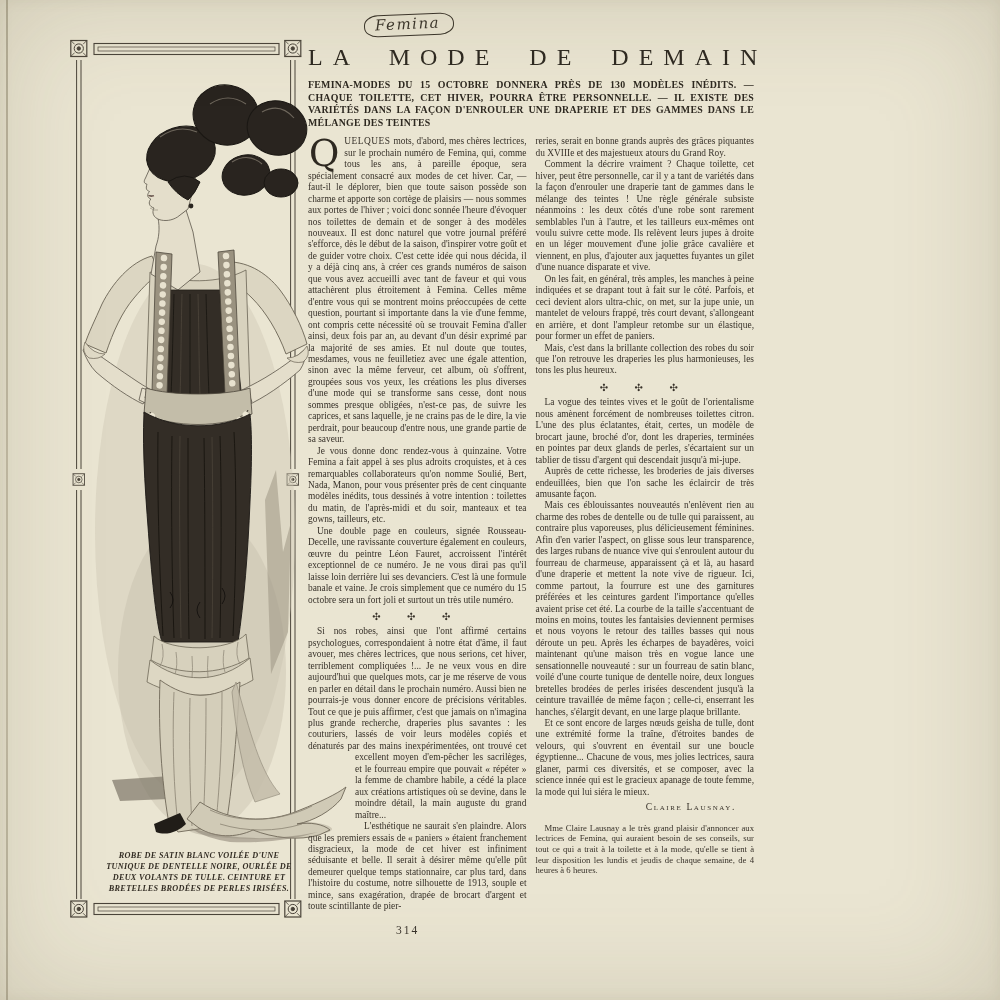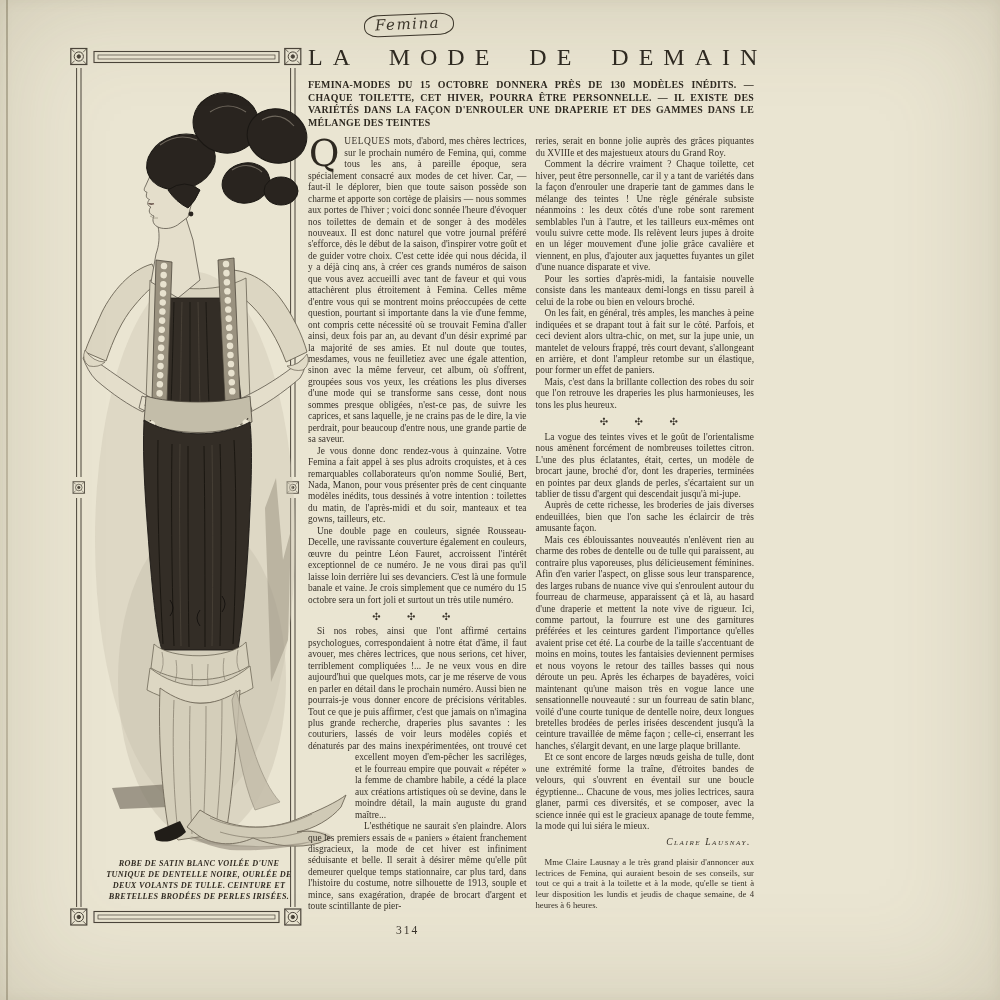--- a/index.html
+++ b/index.html
@@ -9,21 +9,21 @@
         background:linear-gradient(#9d957e,#b9b19a 60%,#a29a83);opacity:.65;}
   #page::after{content:"";position:absolute;inset:0;pointer-events:none;
         box-shadow:inset 0 0 110px rgba(104,94,66,.20), inset 0 0 14px rgba(104,94,66,.10);}
 
   .logo{position:absolute;left:364px;top:14px;transform:rotate(-2.5deg);
         border:1.5px solid #3a342a;border-radius:14px/10px;padding:0 13px 2px 10px;
         font-family:"DejaVu Serif",serif;font-style:italic;font-size:15px;
         letter-spacing:1.5px;color:#3a342a;}
   .folio{position:absolute;left:396px;top:924px;font-size:11.5px;letter-spacing:2px;color:#38322a;}
 
-  .illustration{position:absolute;left:50px;top:40px;width:300px;height:890px;}
+  .illustration{position:absolute;left:50px;top:32px;width:300px;height:890px;}
   .illustration svg{position:absolute;left:0;top:0;}
   .caption{position:absolute;left:54px;top:818px;width:190px;text-align:center;
         font-style:italic;font-weight:bold;font-size:8.2px;line-height:11px;
         letter-spacing:.3px;color:#332d24;}
 
   .textblock{position:absolute;left:308px;top:44px;width:446px;}
   h1.title{margin:0 0 9px 0;font-weight:normal;font-size:24px;line-height:26px;
         letter-spacing:10px;word-spacing:14px;text-align:right;white-space:nowrap;
         color:#2e2921;}
   .subtitle{font-weight:bold;font-size:9.9px;line-height:12.6px;letter-spacing:.25px;
@@ -31,21 +31,21 @@
   .cols{display:flex;gap:9px;margin-top:7px;height:824px;overflow:hidden;}
   .col{width:218.5px;text-align:justify;font-size:9.4px;line-height:11.45px;color:#38322a;}
   .col p{margin:0;text-indent:9px;}
   .col p.noindent{text-indent:0;}
   .dropcap{float:left;font-family:"DejaVu Serif",serif;font-size:37px;line-height:29px;
         padding:3px 5px 0 1px;color:#2e2921;}
   .lead{letter-spacing:.5px;}
   .fleuron{text-align:center;font-size:10px;letter-spacing:12px;margin:5px 0 4px;color:#38322a;}
   .train-spacer{float:left;width:47px;height:70px;}
   .signature{text-align:right;font-variant:small-caps;letter-spacing:1.6px;
-        font-size:9.6px;margin:3px 3px 0 0;font-style:italic;}
+        font-size:9.6px;margin:3px 18px 0 0;}
   .note{font-size:8.7px;line-height:10.7px;margin-top:10px !important;}
 </style>
 </head>
 <body>
 
 <div id="page">
 
   <div class="logo">
     <span>Femina</span>
   </div>
@@ -175,23 +175,22 @@
       <div class="col">
         <p class="noindent"><span class="dropcap">Q</span><span class="lead">UELQUES </span><span>mots, d'abord, mes chères lectrices, sur le prochain numéro de Femina, qui, comme tous les ans, à pareille époque, sera spécialement consacré aux modes de cet hiver. Car, — faut-il le déplorer, bien que toute saison possède son charme et apporte son cortège de plaisirs — nous sommes aux portes de l'hiver ; voici donc sonnée l'heure d'évoquer nos toilettes de demain et de songer à des modèles nouveaux. Il est donc naturel que votre journal préféré s'efforce, dès le début de la saison, d'inspirer votre goût et de guider votre choix. C'est cette idée qui nous décida, il y a déjà cinq ans, à créer ces grands numéros de saison que vous avez accueilli avec tant de faveur et qui vous attachèrent plus étroitement à Femina. Celles même d'entre vous qui se montrent moins préoccupées de cette question, pourtant si importante dans la vie d'une femme, ont compris cette nécessité où se trouvait Femina d'aller ainsi, deux fois par an, au devant d'un désir exprimé par la majorité de ses amies. Et nul doute que toutes, mesdames, vous ne feuilletiez avec une égale attention, sinon avec la même ferveur, cet album, où s'offrent, groupées sous vos yeux, les créations les plus diverses d'une mode qui se transforme sans cesse, dont nous sommes presque obligées, n'est-ce pas, de suivre les caprices, et sans laquelle, je ne crains pas de le dire, la vie perdrait, pour beaucoup d'entre nous, une grande partie de sa saveur.</span></p>
         <p>Je vous donne donc rendez-vous à quinzaine. Votre Femina a fait appel à ses plus adroits croquistes, et à ces remarquables collaborateurs qu'on nomme Soulié, Bert, Nada, Manon, pour vous présenter près de cent cinquante modèles inédits, tous dessinés à votre intention : toilettes du matin, de l'après-midi et du soir, manteaux et tea gowns, tailleurs, etc.</p>
         <p>Une double page en couleurs, signée Rousseau-Decelle, une ravissante couverture également en couleurs, œuvre du peintre Léon Fauret, accroissent l'intérêt exceptionnel de ce numéro. Je ne vous dirai pas qu'il laisse loin derrière lui ses devanciers. C'est là une formule banale et vaine. Je crois simplement que ce numéro du 15 octobre sera un fort joli et surtout un très utile numéro.</p>
         <div class="fleuron">✣ ✣ ✣</div>
         <p><span>Si nos robes, ainsi que l'ont affirmé certains psychologues, correspondaient à notre état d'âme, il faut avouer, mes chères lectrices, que nous serions, cet hiver, terriblement compliquées !... Je ne veux vous en dire aujourd'hui que quelques mots, car je me réserve de vous en parler en détail dans le prochain numéro. Aussi bien ne pourrais-je vous donner encore de précisions véritables. Tout ce que je puis affirmer, c'est que jamais on n'imagina plus grande recherche, draperies plus savantes : les couturiers, lassés de voir leurs modèles copiés et dénaturés par des mains inexpérimentées, ont trouvé cet excellent moyen d'em-</span><span class="train-spacer"></span><span>pêcher les sacrilèges, et le fourreau empire que pouvait « répéter » la femme de chambre habile, a cédé la place aux créations artistiques où se devine, dans le moindre détail, la main auguste du grand maître...</span></p>
         <p>L'esthétique ne saurait s'en plaindre. Alors que les premiers essais de « paniers » étaient franchement disgracieux, la mode de cet hiver est infiniment séduisante et belle. Il serait à désirer même qu'elle pût demeurer quelque temps stationnaire, car plus tard, dans l'histoire du costume, notre silhouette de 1913, souple et mince, sans exagération, drapée de brocart d'argent et toute scintillante de pier-</p>
       </div>
 
       <div class="col">
-        <p class="noindent">reries, serait en bonne jolie auprès des grâces piquantes du XVIIIe et des majestueux atours du Grand Roy.</p>
+        <p class="noindent">reries, serait en bonne grands auprès des grâces piquantes du XVIIIe et des majestueux atours du Grand Roy.</p>
         <p>Comment la décrire vraiment ? Chaque toilette, cet hiver, peut être personnelle, car il y a tant de variétés dans la façon d'enrouler une draperie tant de gammes dans le mélange des teintes ! Une règle générale subsiste néanmoins : les deux côtés d'une robe sont rarement semblables l'un à l'autre, et les tailleurs eux-mêmes ont voulu suivre cette mode. Ils relèvent leurs jupes à droite en un léger mouvement d'une jolie grâce cavalière et viennent, en plus, d'ajouter aux jaquettes fuyantes un gilet d'une nuance disparate et vive.</p>
-        <p>Pour les sorties d'après-midi, la fantaisie nouvelle consiste dans les manteaux demi-longs en tissu pareil à celui de la robe ou bien en velours broché.</p>
         <p>On les fait, en général, très amples, les manches à peine indiquées et se drapant tout à fait sur le côté. Parfois, et ceci devient alors ultra-chic, on met, sur la jupe unie, un mantelet de velours frappé, très court devant, s'allongeant en arrière, et dont l'ampleur retombe sur un élastique, pour former un effet de paniers.</p>
         <p>Mais, c'est dans la brillante collection des robes du soir que l'on retrouve les draperies les plus harmonieuses, les tons les plus heureux.</p>
         <div class="fleuron">✣ ✣ ✣</div>
         <p>La vogue des teintes vives et le goût de l'orientalisme nous amènent forcément de nombreuses toilettes citron. L'une des plus éclatantes, était, certes, un modèle de brocart jaune, broché d'or, dont les draperies, terminées en pointes par deux glands de perles, s'écartaient sur un tablier de tissu d'argent qui descendait jusqu'à mi-jupe.</p>
         <p>Auprès de cette richesse, les broderies de jais diverses endeuillées, bien que l'on sache les éclaircir de très amusante façon.</p>
         <p>Mais ces éblouissantes nouveautés n'enlèvent rien au charme des robes de dentelle ou de tulle qui paraissent, au contraire plus vaporeuses, plus délicieusement féminines. Afin d'en varier l'aspect, on glisse sous leur transparence, des larges rubans de nuance vive qui s'enroulent autour du fourreau de charmeuse, apparaissent çà et là, au hasard d'une draperie et mettent la note vive de rigueur. Ici, comme partout, la fourrure est une des garnitures préférées et les ceintures gardent l'importance qu'elles avaient prise cet été. La courbe de la taille s'accentuant de moins en moins, toutes les fantaisies deviennent permises et nous voyons le retour des tailles basses qui nous déroute un peu. Après les écharpes de bayadères, voici maintenant qu'une maison très en vogue lance une sensationnelle nouveauté : sur un fourreau de satin blanc, voilé d'une courte tunique de dentelle noire, deux longues bretelles brodées de perles irisées descendent jusqu'à la ceinture travaillée de même façon ; celle-ci, enserrant les hanches, s'élargit devant, en une large plaque brillante.</p>
         <p>Et ce sont encore de larges nœuds geisha de tulle, dont une extrémité forme la traîne, d'étroites bandes de velours, qui s'ouvrent en éventail sur une boucle égyptienne... Chacune de vous, mes jolies lectrices, saura glaner, parmi ces diversités, et se composer, avec la science innée qui est le gracieux apanage de toute femme, la mode qui lui siéra le mieux.</p>
         <div class="signature">Claire Lausnay.</div>
         <p class="note">Mme Claire Lausnay a le très grand plaisir d'annoncer aux lectrices de Femina, qui auraient besoin de ses conseils, sur tout ce qui a trait à la toilette et à la mode, qu'elle se tient à leur disposition les lundis et jeudis de chaque semaine, de 4 heures à 6 heures.</p>
       </div>

